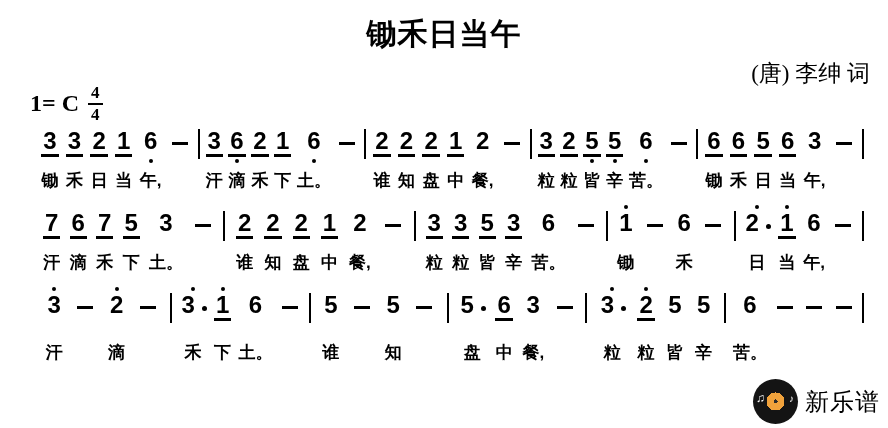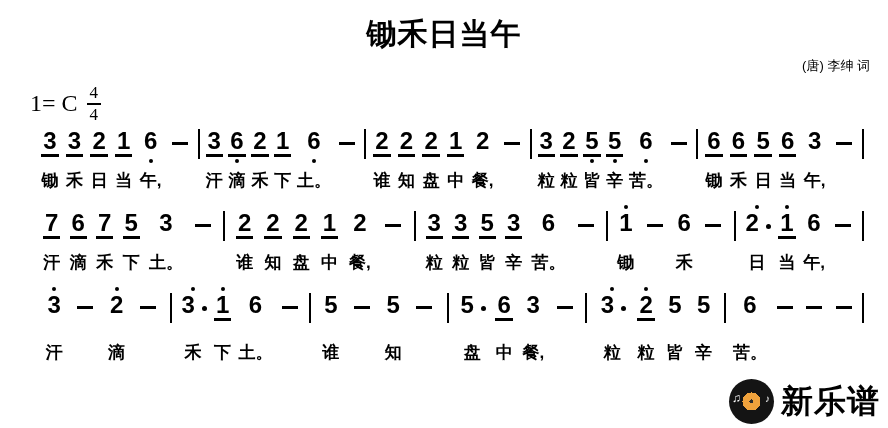--- a/index.html
+++ b/index.html
@@ -1,23 +1,23 @@
 <!DOCTYPE html>
 <html><head>
 <meta charset="utf-8">
 <style>
   html,body{margin:0;padding:0;background:#fff;}
   .sheet{position:relative;width:888px;height:428px;background:#fff;overflow:hidden;
          font-family:"Liberation Sans",sans-serif;color:#000;}
   .title{position:absolute;top:14px;left:0;right:0;margin:0;text-align:center;
          font-size:30px;font-weight:700;letter-spacing:1px;}
   .credits{position:absolute;top:57px;right:18px;text-align:right;
-           font-family:Liberation Sans, sans-serif;font-size:13px;line-height:1.45;}
+           font-family:Liberation Serif, serif;font-size:23px;line-height:1.45;}
   .keysig{position:absolute;top:84px;left:30px;display:flex;align-items:center;gap:9px;
-          font-family:"Liberation Serif",serif;font-weight:400;font-size:24px;}
+          font-family:"Liberation Serif",serif;font-weight:700;font-size:24px;}
   .frac{display:inline-flex;flex-direction:column;align-items:center;
         font-size:17px;line-height:1.05;}
   .frac .num{border-bottom:2px solid #000;padding:0 3px 1px;}
   .frac .den{padding-top:1px;}
   .score{position:absolute;top:121px;left:34px;right:24px;}
   .score-line{display:flex;align-items:flex-start;margin-bottom:12px;}
   .measure{display:flex;justify-content:space-evenly;align-items:flex-start;
            flex-basis:0;min-width:0;}
   .barline{width:2px;height:30px;background:#000;margin-top:8px;flex:0 0 2px;}
   .cell{display:flex;flex-direction:column;align-items:center;}
@@ -30,21 +30,21 @@
   .dash{width:16px;height:3px;background:#000;margin:0 3px;}
   .augdot{width:5px;height:5px;background:#000;border-radius:50%;margin-left:5px;margin-top:3px;}
   .lyric{margin-top:6px;font-size:17px;font-weight:700;line-height:20px;height:20px;
          white-space:nowrap;}
   .score-line.wide .lyric{margin-top:14px;}
   .logo{position:absolute;right:8px;bottom:4px;display:flex;align-items:center;gap:7px;}
   .record{position:relative;width:45px;height:45px;border-radius:50%;flex:0 0 45px;
           background:radial-gradient(circle at 50% 50%,#2b2b2b 0 2px,#F0A23C 2px 9px,#141414 9px 22px);}
   .record .nl{position:absolute;left:3px;top:13px;color:#fff;font-size:12px;line-height:12px;}
   .record .nr{position:absolute;right:4px;top:15px;color:#fff;font-size:10px;line-height:10px;}
-  .logo-text{font-size:32px;font-weight:700;letter-spacing:1px;}
+  .logo-text{font-size:24px;font-weight:400;letter-spacing:1px;}
 </style>
 </head>
 <body>
 
 <div class="sheet">
 
   <h1 class="title">锄禾日当午</h1>
 
   <div class="credits">
     <div>(唐) 李绅 词</div>

